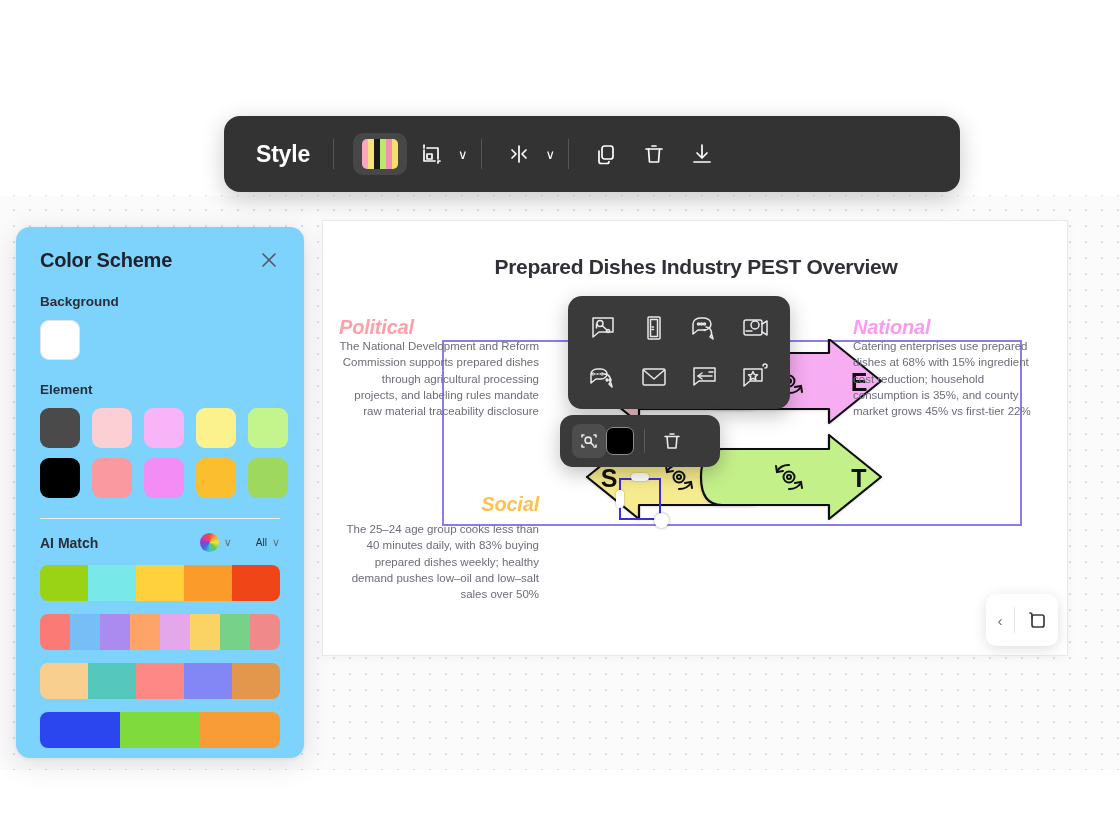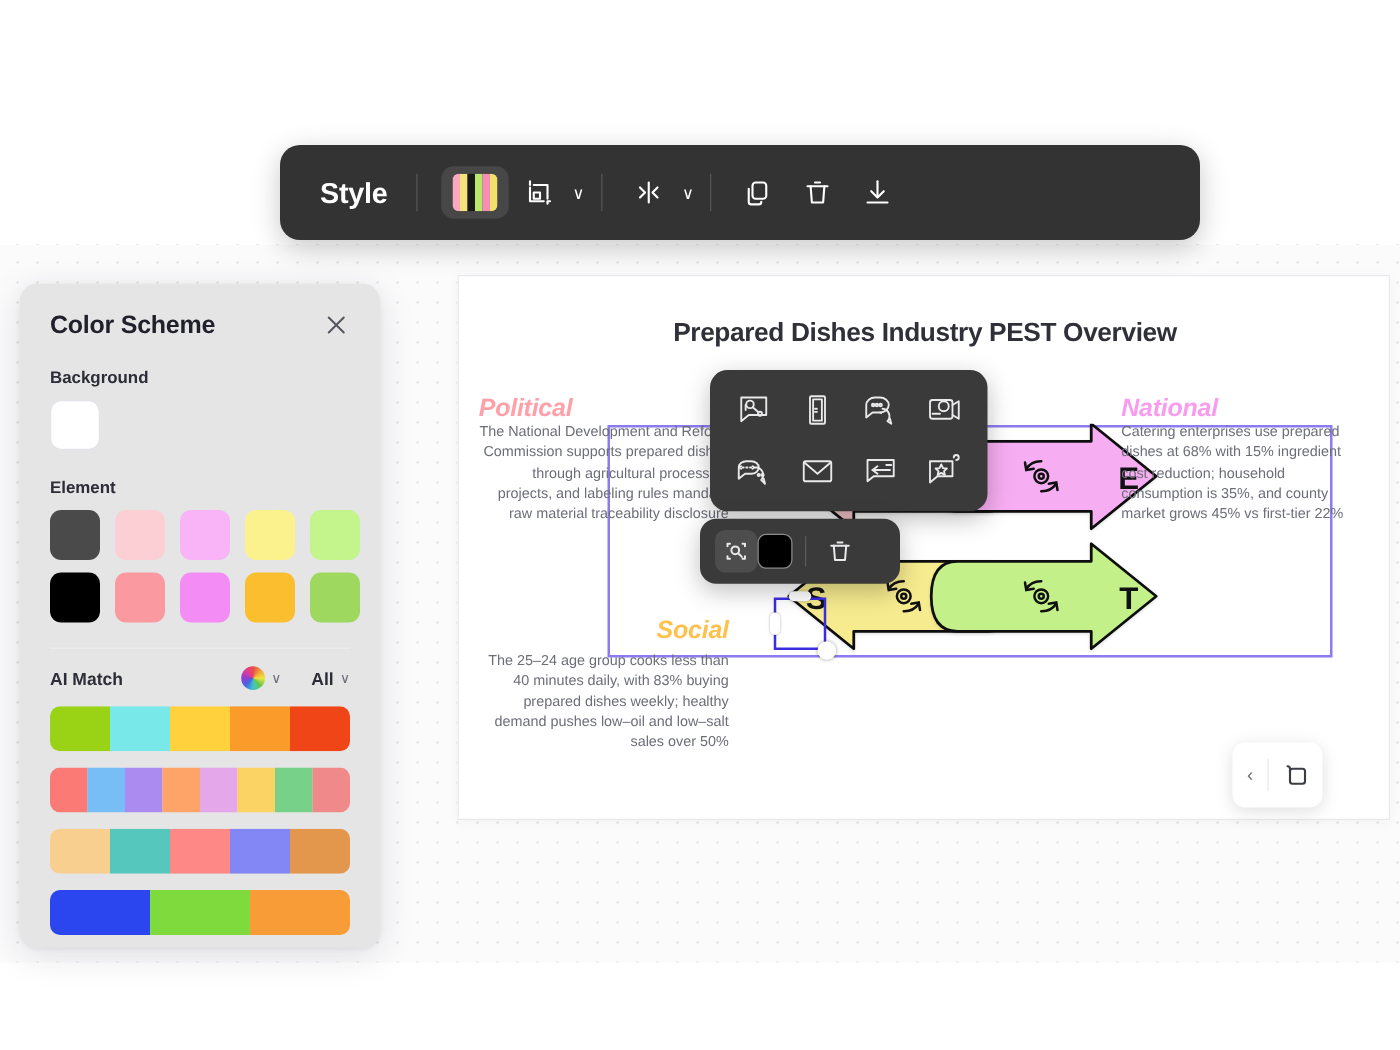--- a/index.html
+++ b/index.html
@@ -58,21 +58,21 @@
     width:40px;height:40px;display:flex;align-items:center;justify-content:center;
     cursor:pointer;margin:0 4px;
   }
   .tb-icon svg{stroke:#fff;fill:none;stroke-width:1.7;stroke-linecap:round;stroke-linejoin:round;}
   .tb-caret{color:#ffffff;font-size:13px;margin-left:3px;}
   .tb-group{display:flex;align-items:center;cursor:pointer;}
 
   
   .panel {
     position: absolute; left: 16px; top: 227px; width: 288px; height: 531px;
-    background: #e5e5e5; border-radius: 14px;
+    background: #7dd3fc; border-radius: 14px;
     box-shadow: 0 6px 28px rgba(30,30,50,.13), 0 1px 4px rgba(0,0,0,.06);
     padding: 22px 24px 0 24px;
     z-index: 30; overflow: hidden;
   }
   .panel-head{display:flex;align-items:flex-start;justify-content:space-between;}
   .panel-title{font-size:20px;font-weight:700;color:#20212b;letter-spacing:-.2px;}
   .panel-close{width:22px;height:22px;cursor:pointer;}
   .panel-close svg{stroke:#53555f;stroke-width:1.6;fill:none;stroke-linecap:round;}
   .sec-label{font-size:13.5px;font-weight:700;color:#2c2d37;margin-top:22px;}
   .bg-swatch{
@@ -82,31 +82,30 @@
   .elem-sw{width:40px;height:40px;border-radius:9px;cursor:pointer;}
   .divider{height:1px;background:#eceef2;margin:20px 0 0 0;}
   .ai-row{display:flex;align-items:center;margin-top:14px;}
   .ai-title{font-size:14px;font-weight:700;color:#2c2d37;}
   .ai-wheel{
     width:19px;height:19px;border-radius:50%;margin-left:auto;
     background:conic-gradient(#e94b4b,#f0a33a,#f2e33c,#63c94e,#3fc5c9,#4468e0,#8c3fd1,#e0399c,#e94b4b);
     cursor:pointer;
   }
   .mini-caret{margin-left:5px;color:#6b6d78;font-size:11px;}
-  .ai-all{font-size:14px;font-weight:700;color:#2c2d37;margin-left:24px;cursor:pointer;}
+  .ai-all{font-size:10px;font-weight:400;color:#2c2d37;margin-left:24px;cursor:pointer;}
   .pal{display:flex;height:36px;border-radius:8px;overflow:hidden;margin-top:13px;cursor:pointer;}
   .pal i{display:block;height:100%;}
 
   
   .slide{
     position:absolute;left:322px;top:220px;width:746px;height:436px;
     background:#ffffff;border:1px solid #e8e9ed;
     box-shadow:0 2px 10px rgba(0,0,0,.04);
     z-index:10;
-    margin-left:44px;
   }
   .slide-title{
     position:absolute;left:0;top:34px;width:746px;text-align:center;
     font-size:21px;font-weight:700;color:#2f3038;letter-spacing:-.3px;
   }
 
   
   .sel-box{
     position:absolute;left:119px;top:119px;width:580px;height:186px;
     border:2px solid #8c7bf0;background:rgba(255,255,255,.0);

